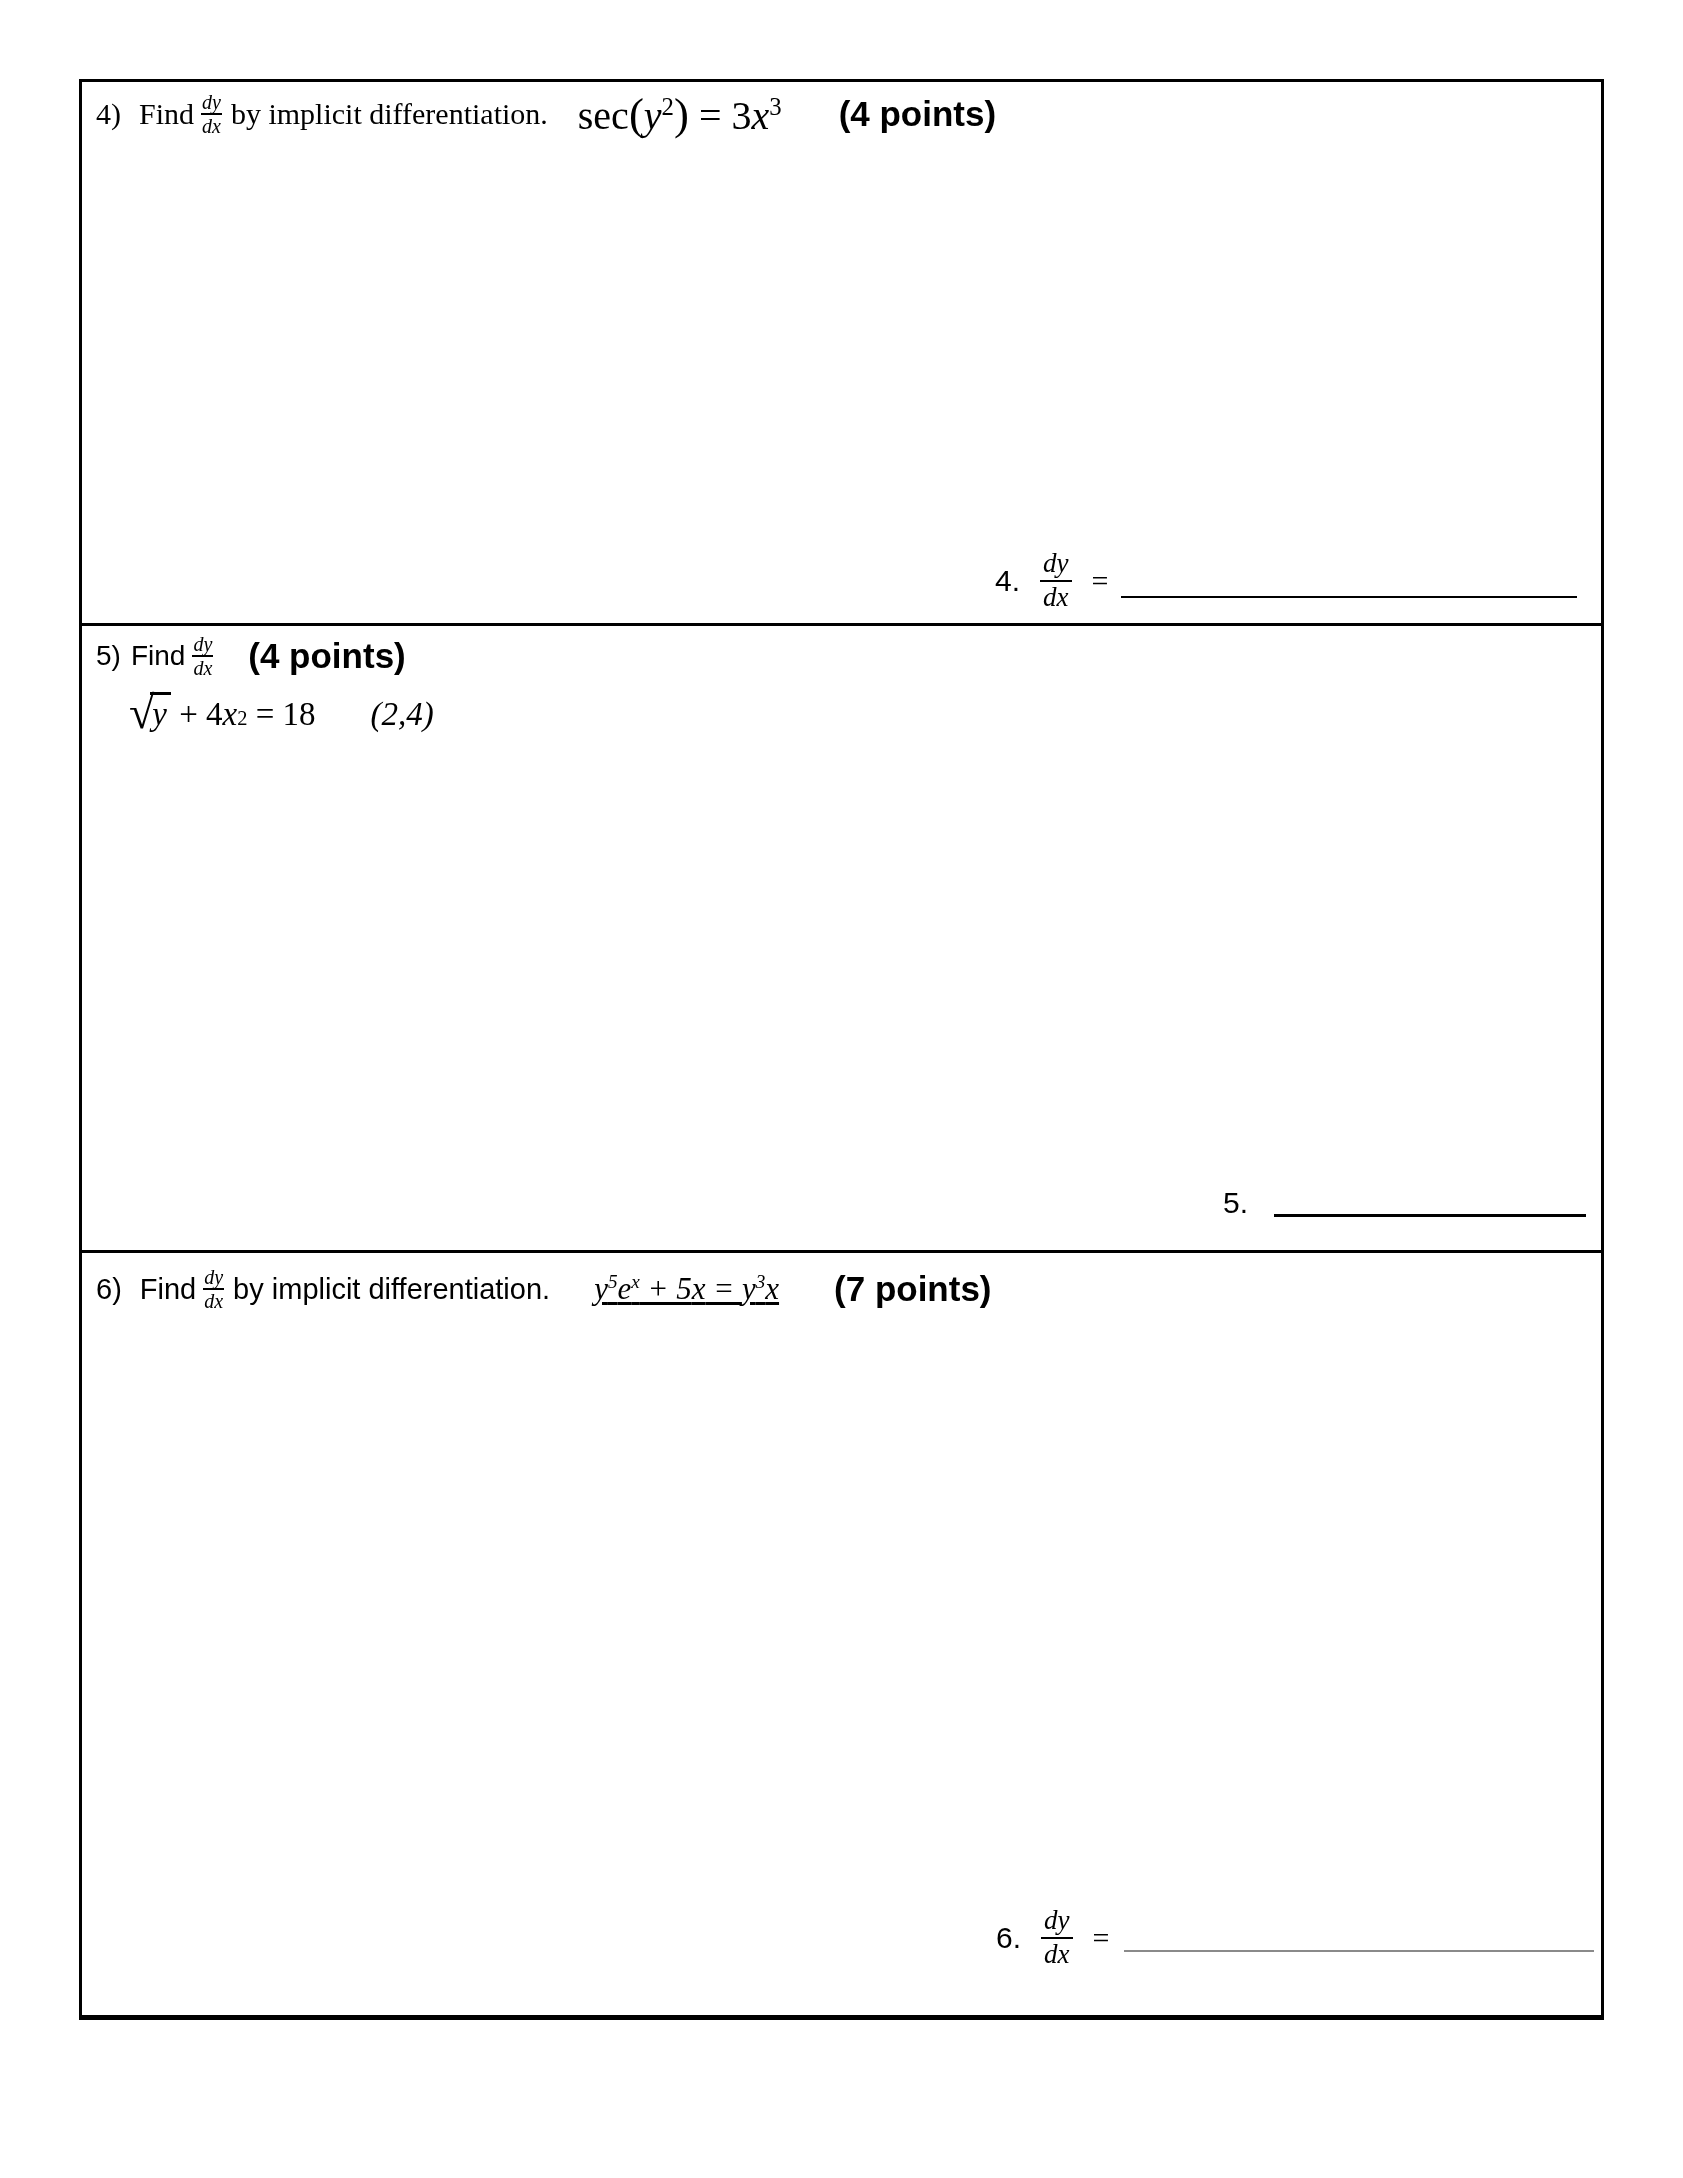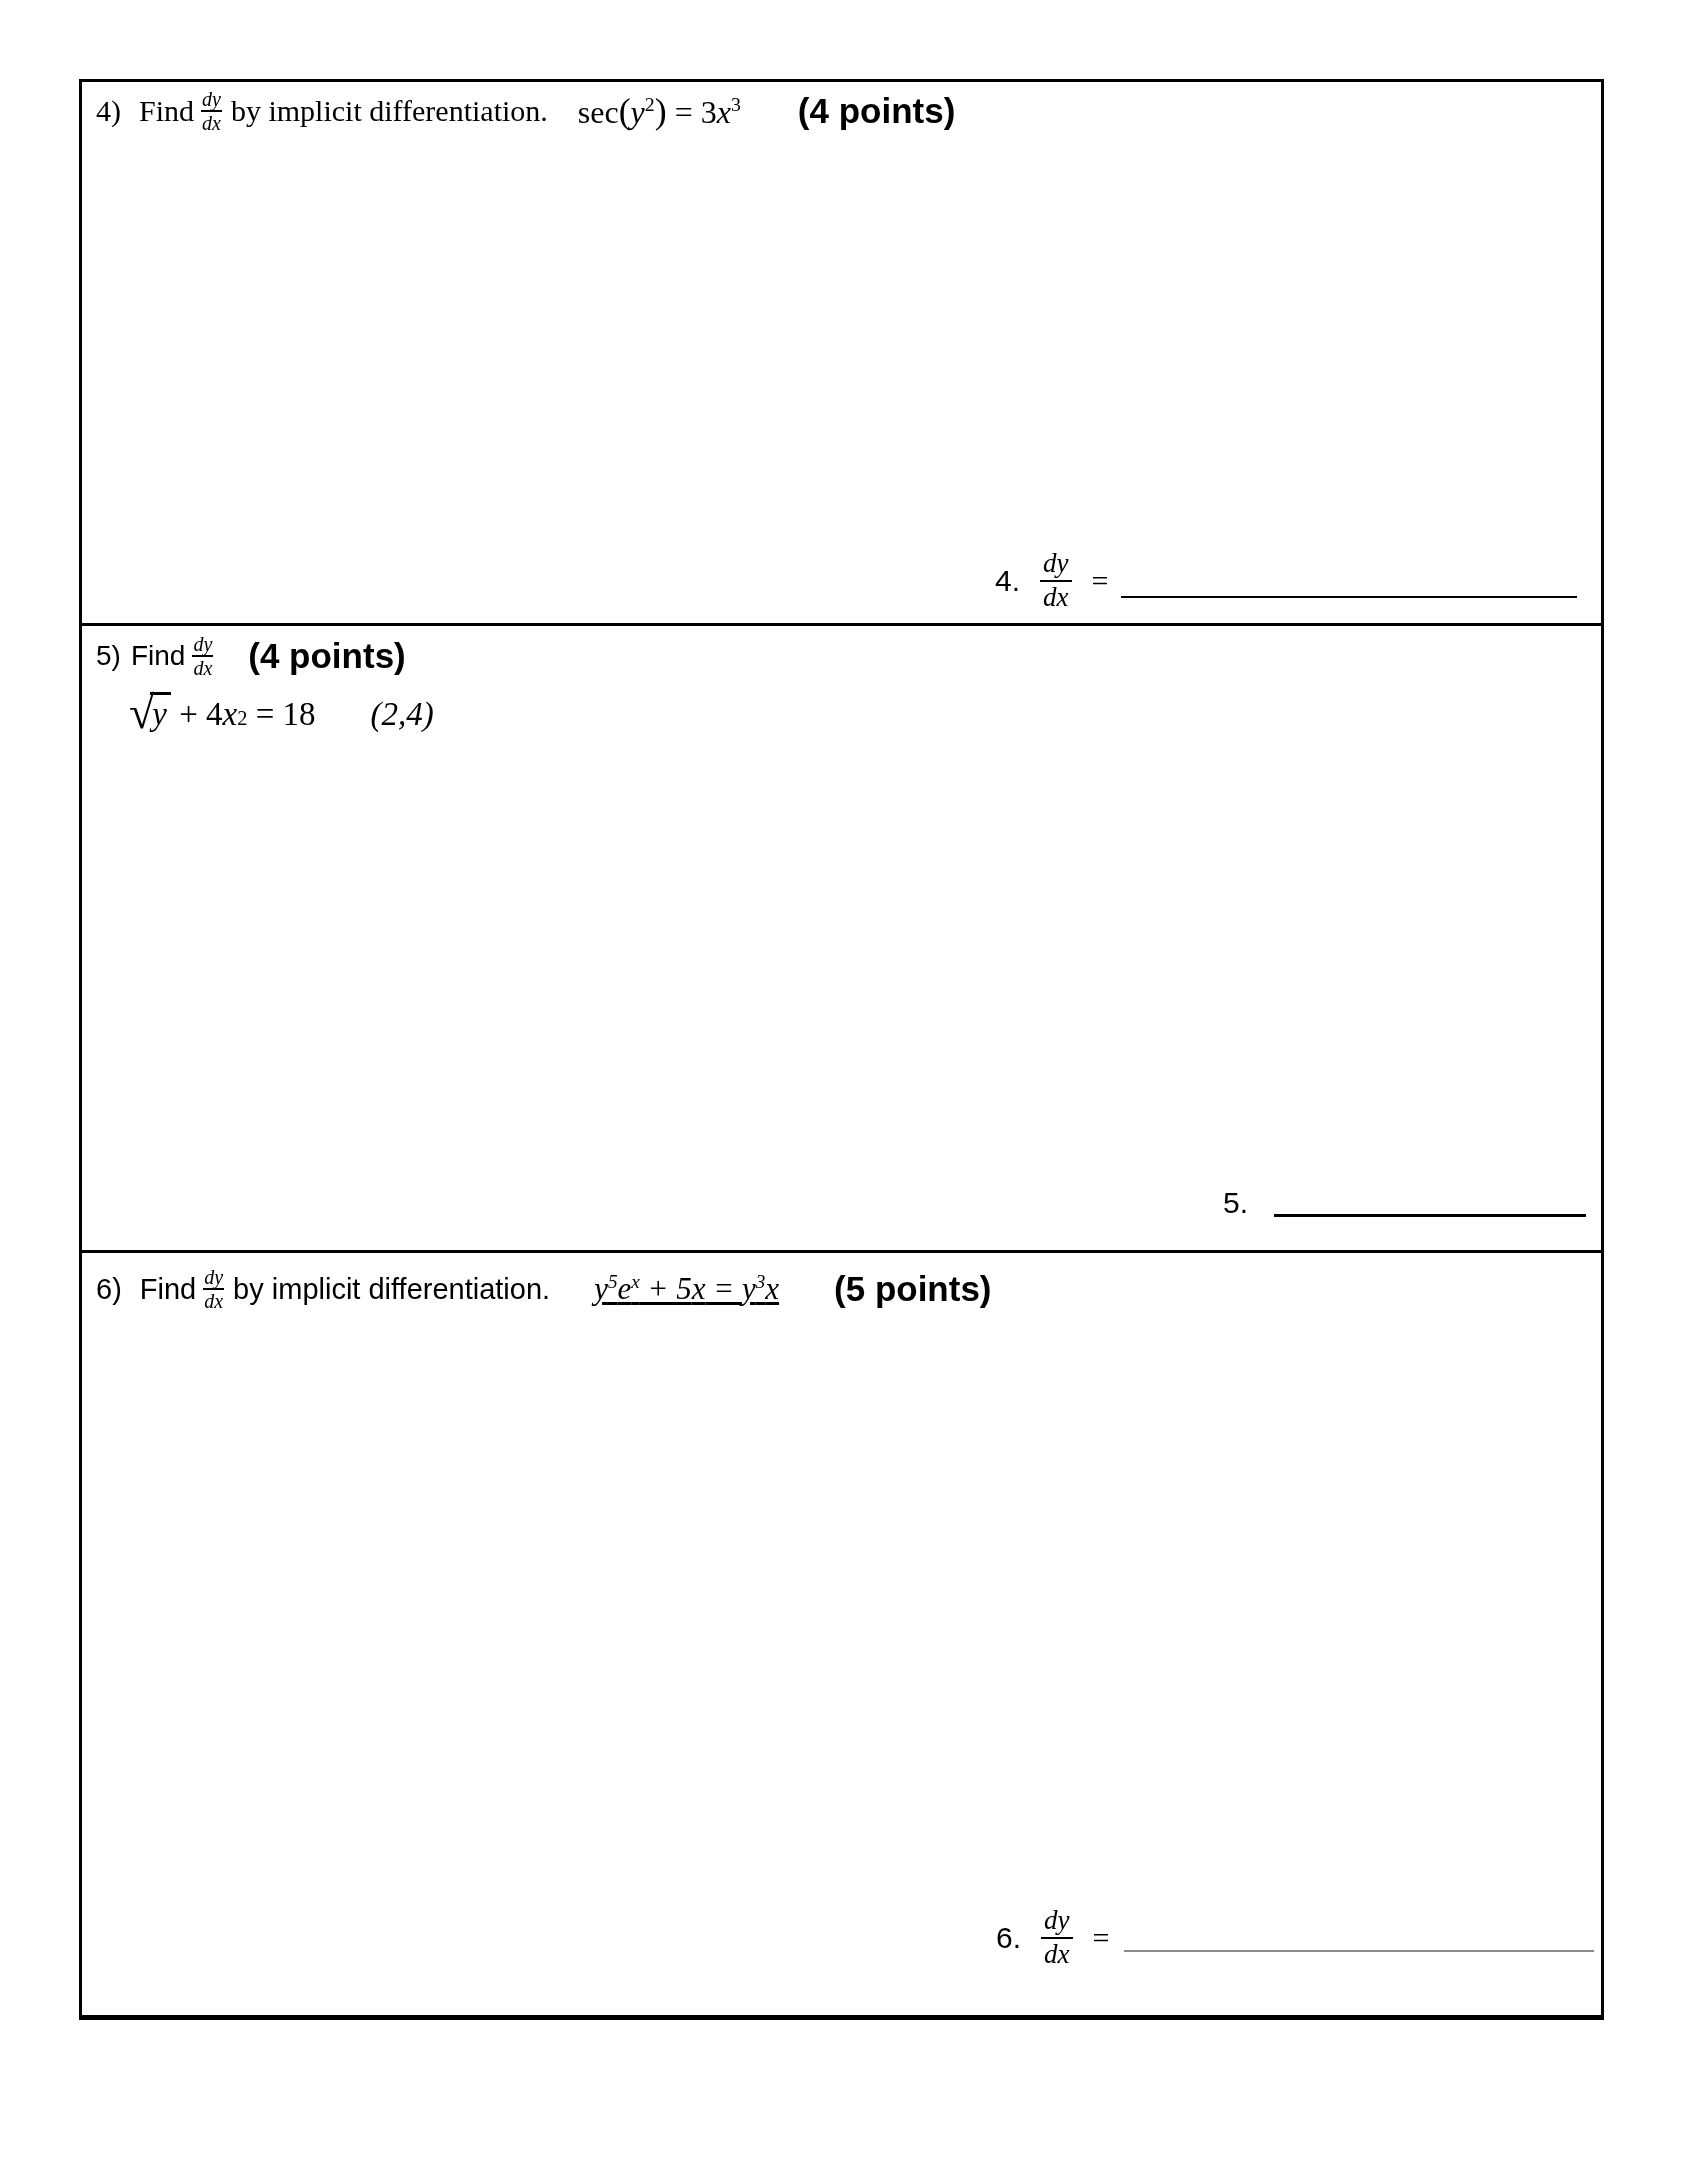--- a/index.html
+++ b/index.html
@@ -19,21 +19,21 @@
 
   .qlabel{margin-right:18px;}
   .qlabel-tight{margin-right:10px;}
 
   .pfrac{display:inline-flex;flex-direction:column;align-items:center;
          font-family:"Liberation Serif",serif;font-style:italic;font-size:20px;
          line-height:1.12;margin:0 9px 0 7px;}
   .pfrac .den{border-top:2px solid #000;padding:0 1px;}
 
   .eq{font-family:"Liberation Serif",serif;white-space:pre;}
-  .eq-q4{margin-left:30px;font-size:32px;}
+  .eq-q4{margin-left:30px;font-size:40px;}
   .eq-q6{margin-left:44px;font-size:31px;font-style:italic;text-decoration:underline;}
   .eq i{font-style:italic;}
   sup{font-size:62%;}
   .paren{font-size:112%;}
 
   .points{font-family:"Liberation Sans",sans-serif;font-weight:bold;font-size:35px;white-space:pre;}
   .points-q4{margin-left:57px;}
   .points-q5{margin-left:26px;}
   .points-q6{margin-left:55px;}
 
@@ -107,21 +107,21 @@
 
     <div class="row row-q6">
       <span class="qlabel">6)</span>
       <span>Find</span>
       <span class="pfrac">
         <span class="num">dy</span>
         <span class="den">dx</span>
       </span>
       <span>by implicit differentiation.</span>
       <span class="eq eq-q6"><i>y</i><sup>5</sup><i>e</i><sup><i>x</i></sup><span> + 5</span><i>x</i><span> = </span><i>y</i><sup>3</sup><i>x</i></span>
-      <span class="points points-q6">(5 points)</span>
+      <span class="points points-q6">(7 points)</span>
     </div>
 
     <div class="ans ans-6">
       <span>6.</span>
       <span class="afrac">
         <span class="num">dy</span>
         <span class="den">dx</span>
       </span>
       <span class="aeq">=</span>
     </div>

